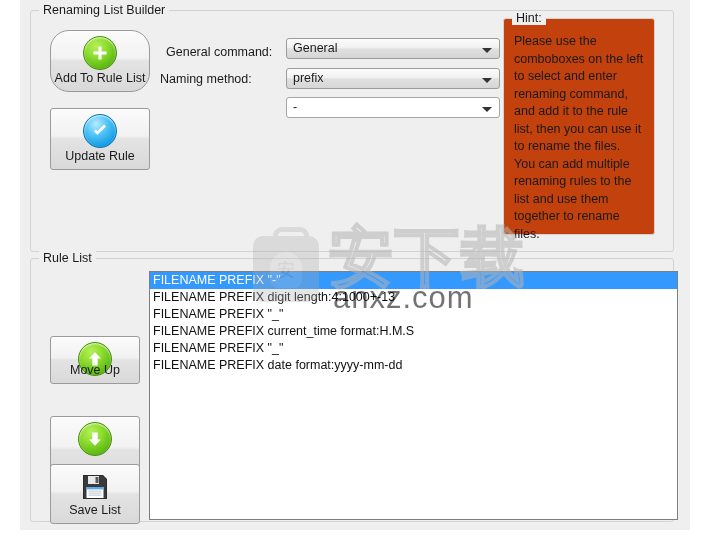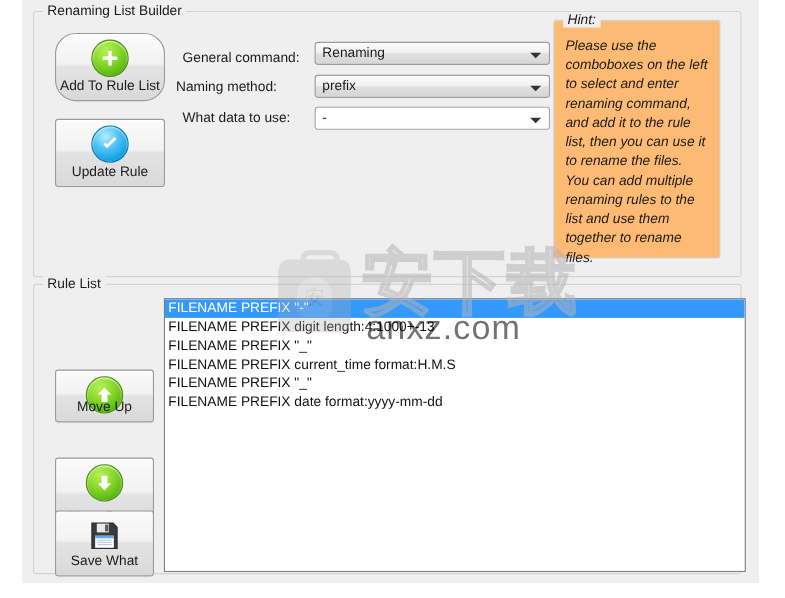--- a/index.html
+++ b/index.html
@@ -48,22 +48,21 @@
     left: 10px;
     top: 10px;
     width: 642px;
     height: 240px;
   }
   #gb-hint {
     left: 483px;
     top: 18px;
     width: 150px;
     height: 215px;
-    background: #fdba74;
-    font-style: italic;
+    background: #c2410c;
   }
   #gb-rulelist {
     left: 10px;
     top: 258px;
     width: 642px;
     height: 262px;
   }
 
   
   .hint-text {
@@ -293,24 +292,23 @@
         <svg width="20" height="20" viewBox="0 0 20 20" aria-hidden="true">
           <path d="M4 10.4l3.3 3.4L16 5.4l-1.9-1.9-6.8 6.7-1.5-1.6z" fill="#ffffff"></path>
         </svg>
       </span>
     </span>
     <span class="btn-label">Update Rule</span>
   </div>
 
   <span class="form-label" id="lbl-general">General command:</span>
   <span class="form-label" id="lbl-naming">Naming method:</span>
-  <span class="form-label" id="lbl-whatdata">What data to use:</span>
 
   <div class="combo" id="cmb-general">
-    <span class="combo-value">Renaming</span>
+    <span class="combo-value">General</span>
     <span class="arrow"></span>
   </div>
   <div class="combo" id="cmb-naming">
     <span class="combo-value">prefix</span>
     <span class="arrow"></span>
   </div>
   <div class="combo editable" id="cmb-whatdata">
     <span class="combo-value">-</span>
     <span class="arrow"></span>
   </div>
@@ -354,21 +352,21 @@
         <path d="M4 4h18.6l3.4 3.4V26H4z" fill="#3a3a3a"></path>
         <rect x="8" y="4" width="11" height="8" fill="#e9e9e9"></rect>
         <rect x="15.5" y="5" width="3" height="6" fill="#5a5a5a"></rect>
         <rect x="6.5" y="15" width="17" height="11" fill="#ffffff"></rect>
         <rect x="6.5" y="15" width="17" height="2.4" fill="#5fa9e6"></rect>
         <rect x="8.5" y="18.6" width="13" height="1" fill="#b9c7d3"></rect>
         <rect x="8.5" y="20.6" width="13" height="1" fill="#b9c7d3"></rect>
         <rect x="8.5" y="22.6" width="13" height="1" fill="#b9c7d3"></rect>
       </svg>
     </span>
-    <span class="btn-label">Save What</span>
+    <span class="btn-label">Save List</span>
   </div>
 
   <div id="rule-list">
       <div class="rule-row selected">FILENAME PREFIX "-"</div>
       <div class="rule-row">FILENAME PREFIX digit length:4:1000+-13</div>
       <div class="rule-row">FILENAME PREFIX "_"</div>
       <div class="rule-row">FILENAME PREFIX current_time format:H.M.S</div>
       <div class="rule-row">FILENAME PREFIX "_"</div>
       <div class="rule-row">FILENAME PREFIX date format:yyyy-mm-dd</div>
     </div>

